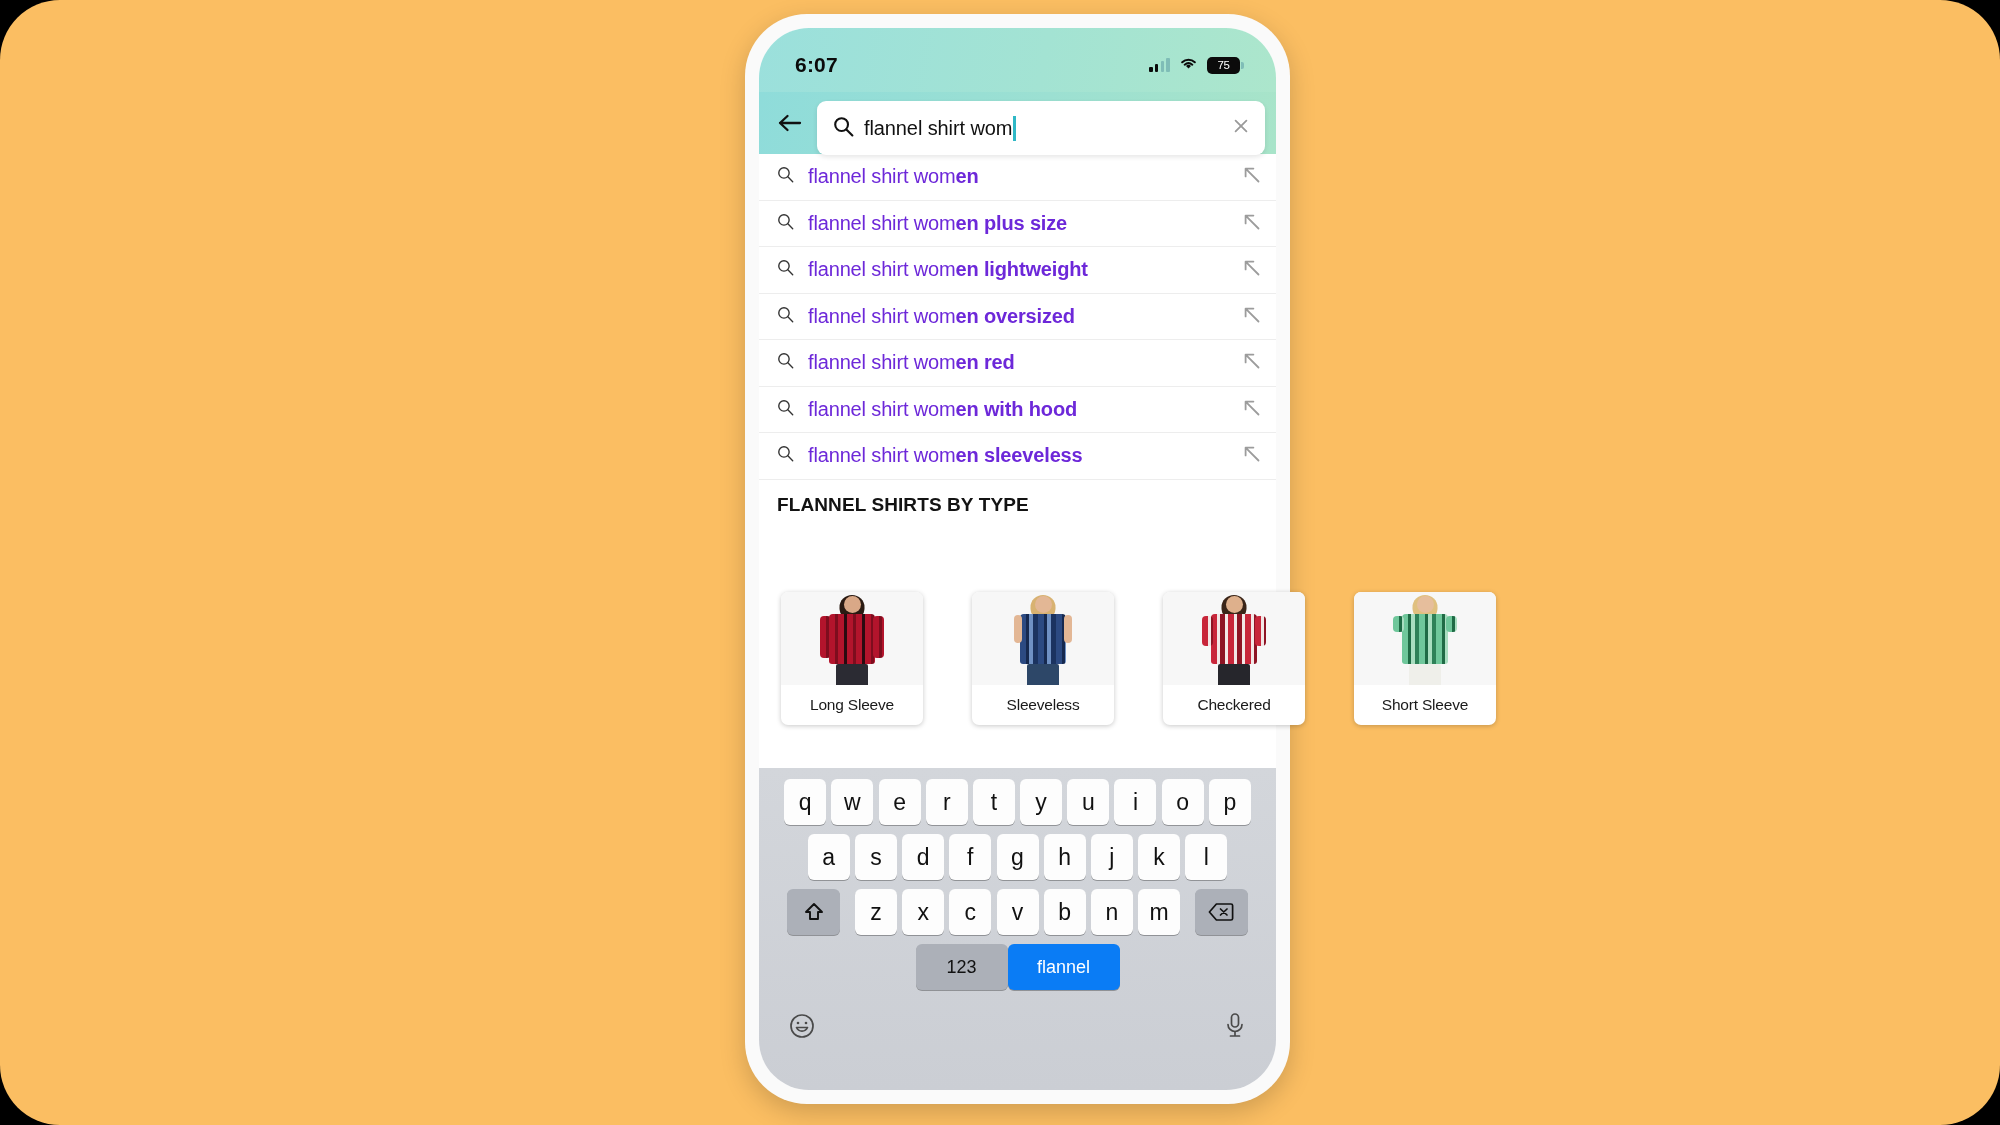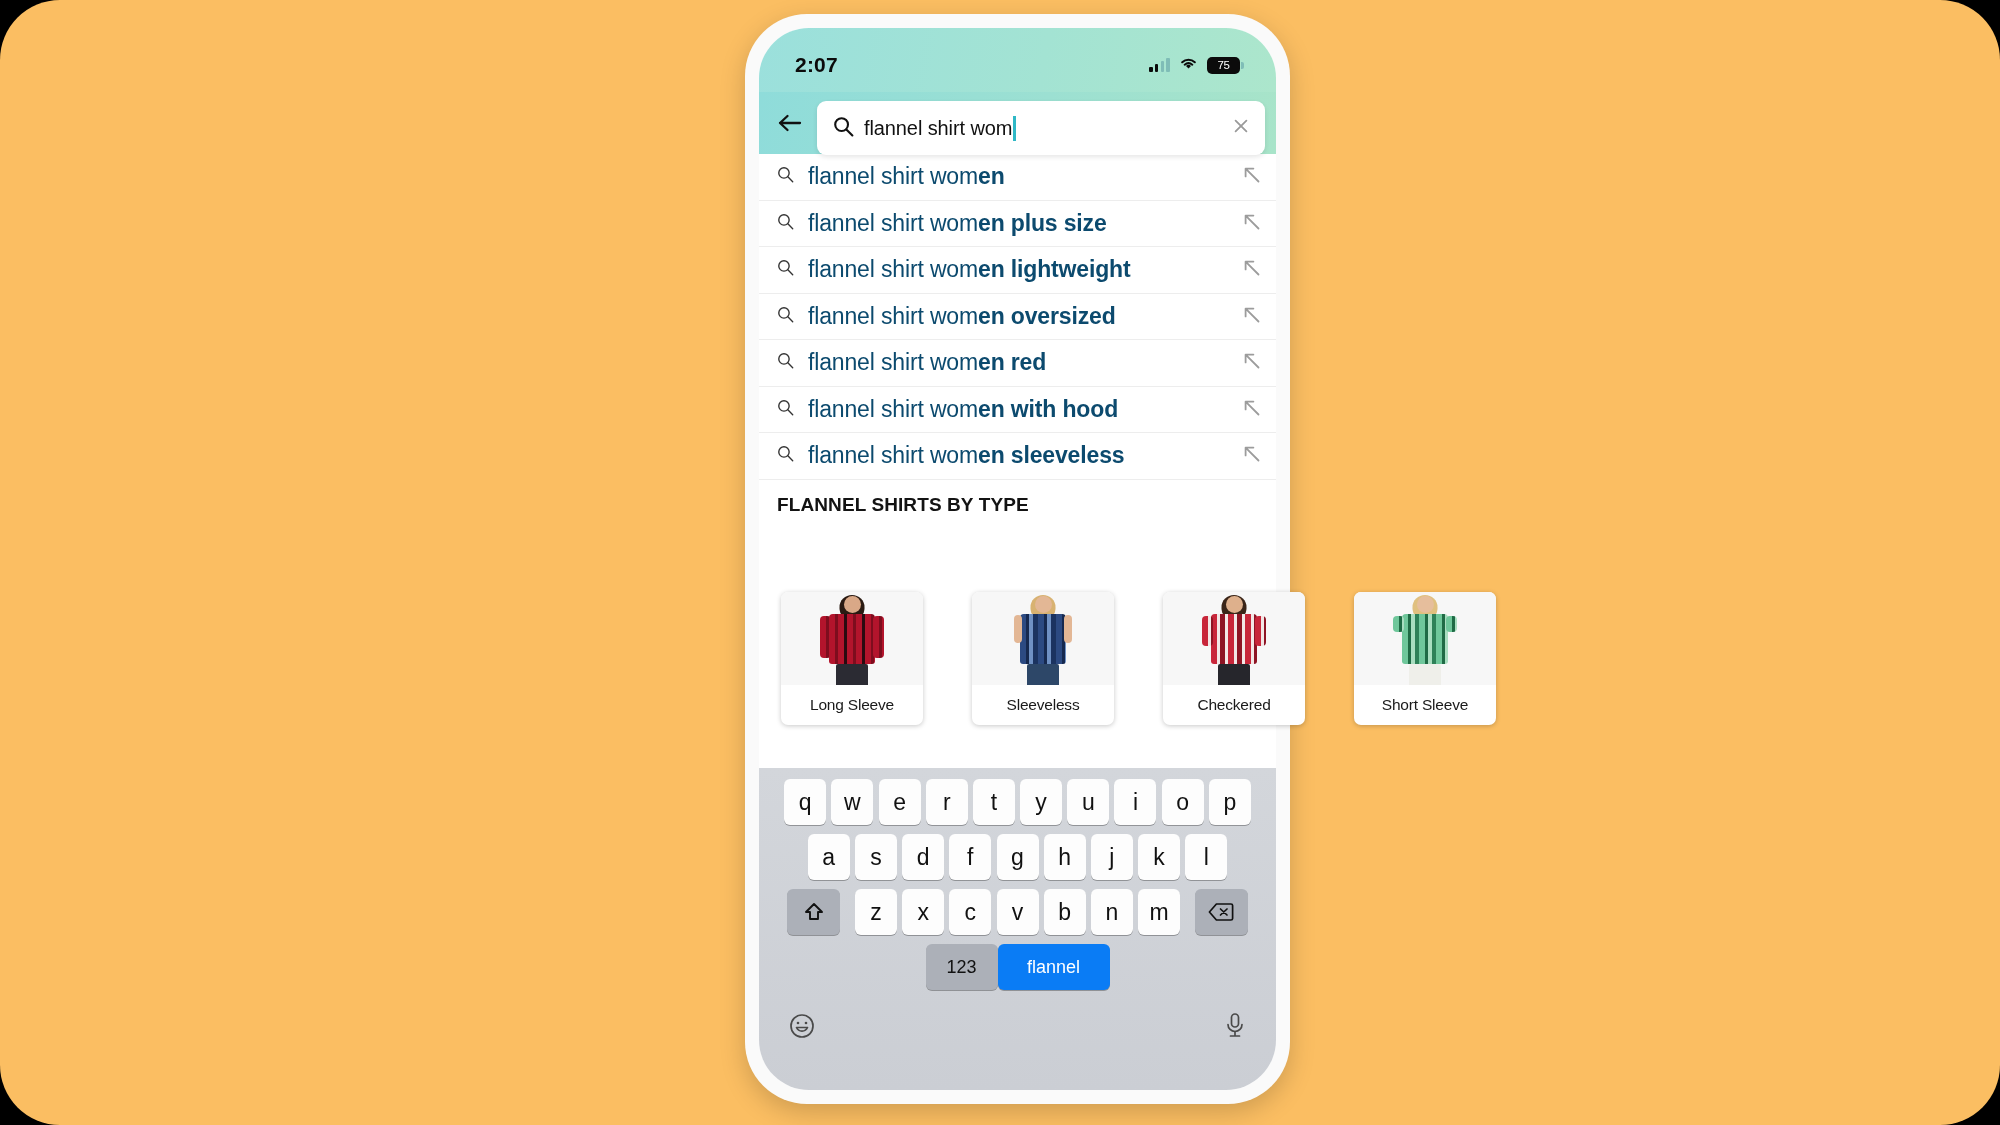--- a/index.html
+++ b/index.html
@@ -114,21 +114,21 @@
   .sugg {
     position: relative;
     height: 46.5px;
     display: flex; align-items: center;
     padding: 0 14px 0 18px;
     border-bottom: 1px solid #EDEDED;
     cursor: pointer;
   }
   .sugg .mg { flex:none; margin-right: 14px; }
   .sugg .txt {
-    font-size: 23px; color: #0c4a6e;
+    font-size: 20px; color: #6d28d9;
     white-space: nowrap; letter-spacing: -.15px;
   }
   .sugg .txt b { font-weight: 700; }
   .sugg .arr { margin-left:auto; flex:none; }
 
   
   #bytype-header {
     background:#fff;
     padding: 14px 18px 6px 18px;
     font-size: 19px;
@@ -204,21 +204,21 @@
     border-radius: 6px;
     box-shadow: 0 1px 0 rgba(0,0,0,0.30);
     display:flex;align-items:center;justify-content:center;
     cursor:pointer;
   }
   #shift-key, #del-key { width:53px; height:46px; }
   #shift-key { margin-right: 12px; }
   #del-key   { margin-left: 12px; }
   .krow4 { margin-top: 3px; }
   #num-key {
-    width:72px; height:46px; font-size:18px; color:#111;
+    width:92px; height:46px; font-size:18px; color:#111;
     background:#ACB0B8;border-radius:6px;
     box-shadow:0 1px 0 rgba(0,0,0,.30);
     display:flex;align-items:center;justify-content:center;cursor:pointer;
   }
   #space-key {
     width:222px; height:46px; margin:0 11px;
     background:#FDFDFD; border-radius:6px;
     box-shadow:0 1px 0 rgba(0,0,0,.30);
     display:flex;align-items:center;justify-content:center;
     font-size:18px; color:#111; cursor:pointer;
@@ -238,21 +238,21 @@
 </style>
 </head>
 <body>
 
 <div id="canvas">
 
   <div id="phone">
     <div id="screen">
 
       <div id="statusbar">
-        <div id="clock">2:07</div>
+        <div id="clock">6:07</div>
         <div id="status-icons">
           <span class="bars">
             <i></i>
               <i></i>
               <i></i>
               <i></i>
           </span>
           <span>
             <svg width="19" height="15" viewBox="0 0 19 15">
               <path d="M9.5 12.6 L12 9.9 A3.8 3.8 0 0 0 7 9.9 Z" fill="#0B0B0B"></path>

